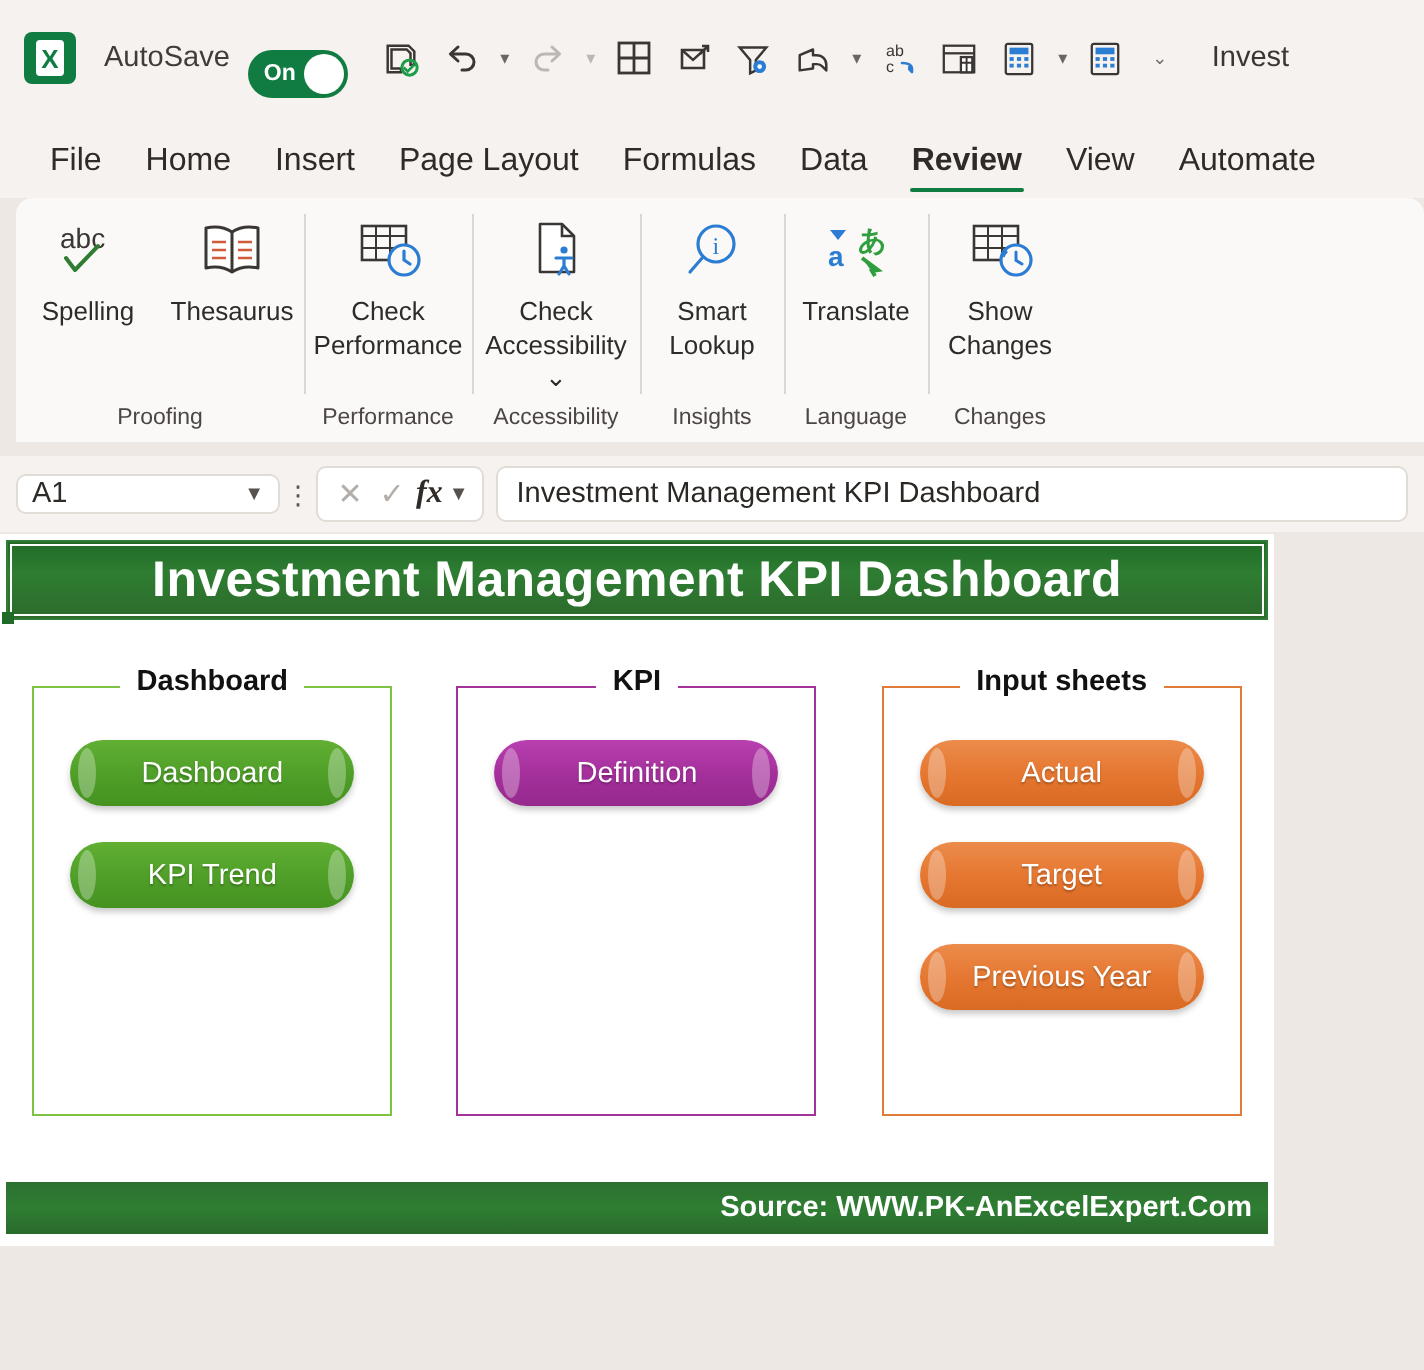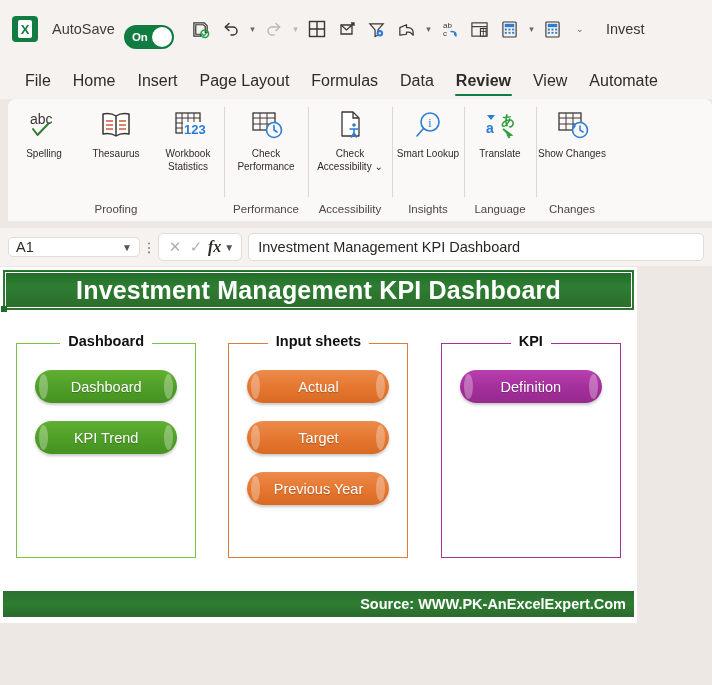--- a/index.html
+++ b/index.html
@@ -90,21 +90,21 @@
   .rgroup + .rgroup::before {
     content: ""; position: absolute; left: 0; top: 8px; bottom: 24px;
     width: 1px; background: #DDD7D2;
   }
   .rbtn {
     display: flex; flex-direction: column; align-items: center;
     width: 72px; padding: 2px 2px 0 2px; text-align: center;
   }
   .rbtn.wide { width: 84px; }
   .rbtn .glyph { height: 38px; display: flex; align-items: center; justify-content: center; }
-  .rbtn .cap { font-size: 10px; color: #2f2b28; line-height: 1.28; margin-top: 3px; }
+  .rbtn .cap { font-size: 13px; color: #2f2b28; line-height: 1.28; margin-top: 3px; }
 
   
   .fbar {
     position: absolute; left: 0; top: 228px; width: 712px; height: 38px;
     background: #F6F2EF; display: flex; align-items: center; padding: 0 8px;
   }
   .namebox {
     width: 132px; height: 20px; background: #fff; border: 1px solid #E2DCD7;
     border-radius: 5px; display: flex; align-items: center;
     padding: 0 7px; justify-content: space-between;
@@ -343,31 +343,20 @@
             <svg width="38" height="32" viewBox="0 0 38 32">
                 <path d="M19 6c-3-2-8-3-13-2v20c5-1 10 0 13 2 3-2 8-3 13-2V4c-5-1-10 0-13 2z" fill="#fff" stroke="#3a3633" stroke-width="1.5" stroke-linejoin="round"></path>
                 <path d="M19 6v20" stroke="#3a3633" stroke-width="1.5"></path>
                 <g stroke="#D05A3A" stroke-width="1.3">
                   <path d="M9 11h7M9 15h7M9 19h7M22 11h7M22 15h7M22 19h7"></path>
                 </g>
               </svg>
           </div>
           <div class="cap">Thesaurus</div>
         </div>
-        <div class="rbtn">
-          <div class="glyph">
-            <svg width="38" height="34" viewBox="0 0 38 34">
-                <rect x="7" y="4" width="24" height="20" fill="none" stroke="#3a3633" stroke-width="1.3"></rect>
-                <path d="M7 9h24M13 4v20M19 4v20M25 4v20M7 14h24M7 19h24" stroke="#3a3633" stroke-width="1"></path>
-                <rect x="14" y="13" width="22" height="13" fill="#FBF9F8"></rect>
-                <text x="15" y="25" font-size="13" font-family="Liberation Sans, sans-serif" fill="#2B7CD3" font-weight="bold">123</text>
-              </svg>
-          </div>
-          <div class="cap">Workbook Statistics</div>
-        </div>
       </div>
       <div class="rgroup-title">Proofing</div>
     </div>
 
     <div class="rgroup">
       <div class="rgroup-items">
         <div class="rbtn wide">
           <div class="glyph">
             <svg width="38" height="34" viewBox="0 0 38 34">
                 <rect x="6" y="4" width="22" height="17" fill="none" stroke="#3a3633" stroke-width="1.3"></rect>
@@ -481,44 +470,44 @@
         <div class="panel-box">
           <div class="pill green">
             <span class="lbl">Dashboard</span>
           </div>
           <div class="pill green">
             <span class="lbl">KPI Trend</span>
           </div>
         </div>
       </div>
 
+      <div class="panel purple">
+        <div class="panel-label">KPI</div>
+        <div class="panel-box">
+          <div class="pill purple">
+            <span class="lbl">Definition</span>
+          </div>
+        </div>
+      </div>
+
       <div class="panel orange">
         <div class="panel-label">Input sheets</div>
         <div class="panel-box">
           <div class="pill orange">
             <span class="lbl">Actual</span>
           </div>
           <div class="pill orange">
             <span class="lbl">Target</span>
           </div>
           <div class="pill orange">
             <span class="lbl">Previous Year</span>
           </div>
         </div>
       </div>
 
-      <div class="panel purple">
-        <div class="panel-label">KPI</div>
-        <div class="panel-box">
-          <div class="pill purple">
-            <span class="lbl">Definition</span>
-          </div>
-        </div>
-      </div>
-
     </div>
 
     <div class="footer">
       <div class="txt">Source: WWW.PK-AnExcelExpert.Com</div>
     </div>
   </div>
 
 </div>
 
 </body></html>

